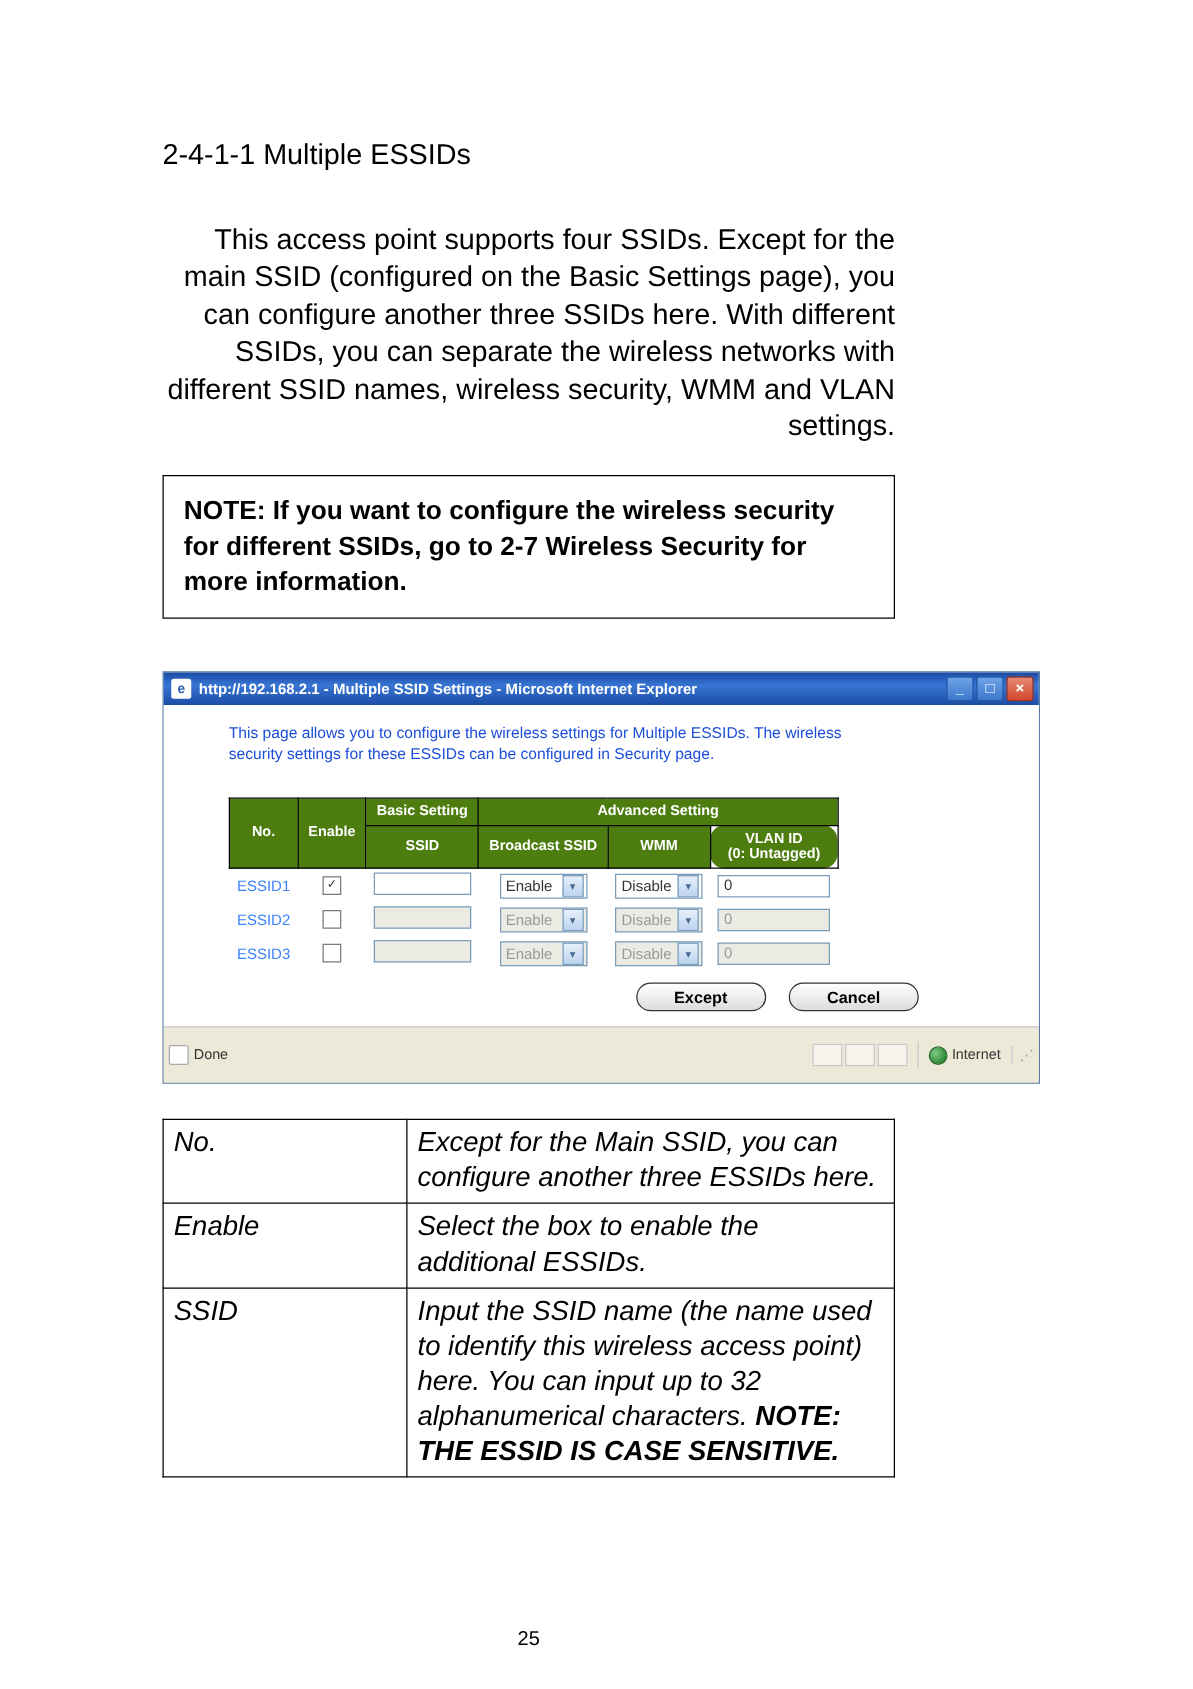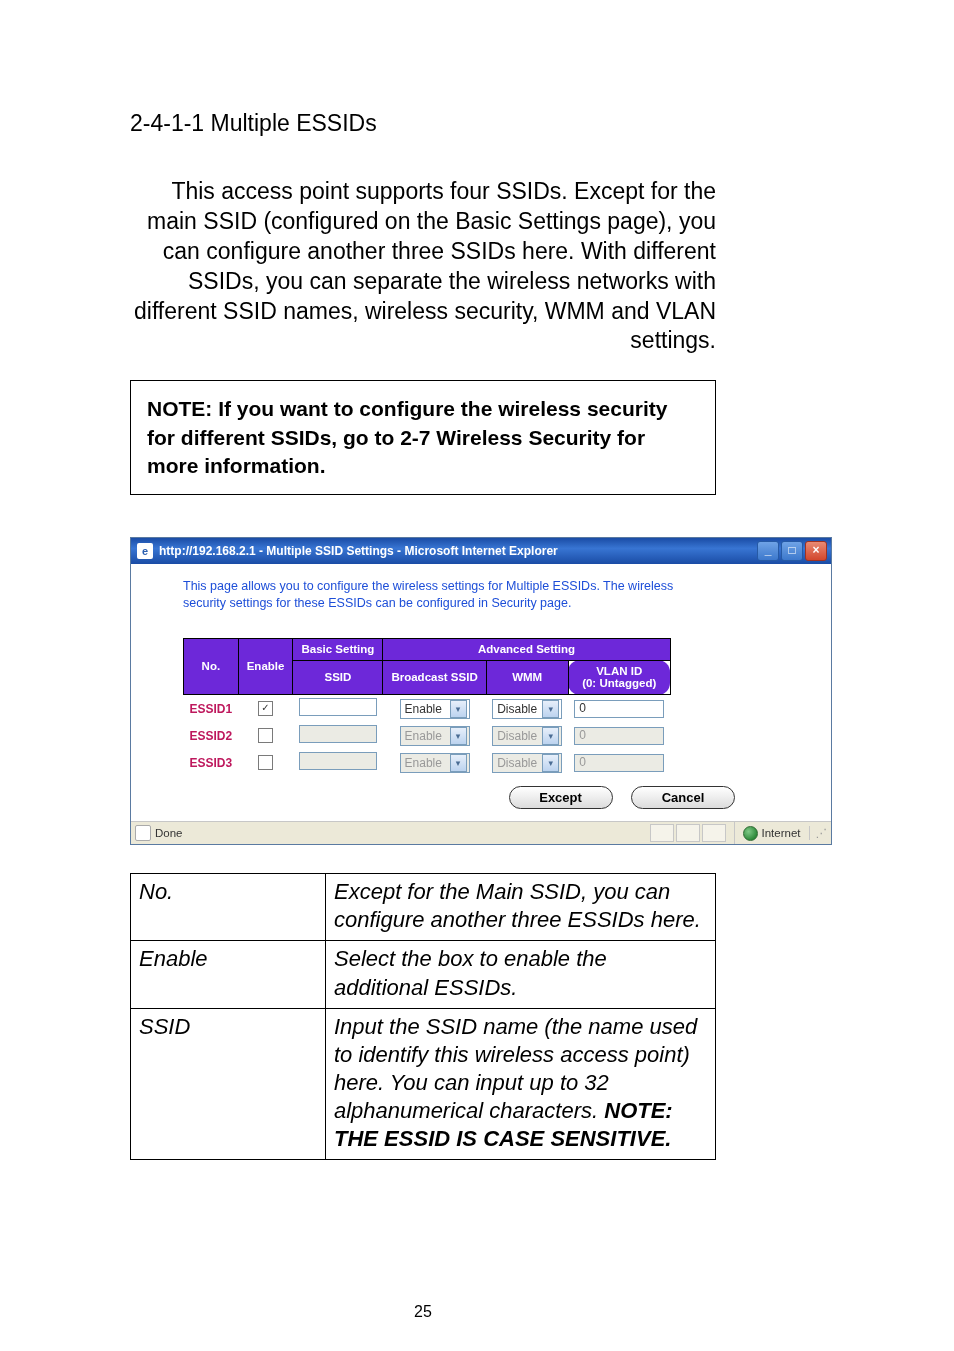--- a/index.html
+++ b/index.html
@@ -86,41 +86,40 @@
     line-height:1.35;
     margin-bottom: 26px;
     max-width: 500px;
   }
   
   table.cfg {
     border-collapse: collapse;
     font-size: 12px;
   }
   table.cfg th {
-    background: #6d28d9;
+    background: #4d7c0f;
     color:#fff;
     font-weight:bold;
     border:1px solid #000;
     padding: 4px 8px;
     text-align:center;
   }
   table.cfg th.sub {
     font-size:11.5px;
     line-height:1.1;
   }
   table.cfg td {
     padding: 3px 6px;
     text-align:center;
   }
   .row-label {
     font-size:12px;
-    color:#be185d;
+    color:#3b82f6;
     text-align:left;
     padding-right:8px;
-    font-weight:bold;
   }
   .chk {
     width:13px;height:13px;border:1px solid #7a7a7a;background:#fff;display:inline-block;vertical-align:middle;
     text-align:center; font-size:10px; line-height:11px; color:#333;
   }
   .txt {
     width:78px;height:18px;border:1px solid #7a9dbb;background:#fff;display:inline-block;
     font-size:12px; padding:0 3px; box-sizing:border-box; color:#333;
   }
   .txt.disabled { background:#ebebe4; }
@@ -135,21 +134,21 @@
   .btnrow{ text-align:right; margin-top:10px; padding-right:60px;}
   .pillbtn{
     display:inline-block; min-width:70px; padding:3px 16px;
     border:1px solid #333; border-radius:14px;
     background:linear-gradient(#fff,#dcdcdc);
     font-size:13px; font-weight:bold; text-align:center; margin-left:14px;
   }
   .status-bar{
     height:22px;border-top:1px solid #c7c7c7;background:#ece9d8;
     display:flex;align-items:center;font-size:11.5px;color:#333;
-    padding:0 4px;
+    padding:11px 4px;
   }
   .status-bar .sb-icon{width:14px;height:14px;border:1px solid #aaa;border-radius:2px;background:#fff;margin-right:4px;display:inline-block;}
   .status-bar .sb-left{flex:0 0 auto;display:flex;align-items:center;}
   .status-bar .sb-sep{flex:1;}
   .status-bar .sb-boxes{display:flex;gap:2px;margin:0 8px;}
   .status-bar .sb-box{width:22px;height:16px;border:1px solid #c7c7c7;background:#f5f3ea;}
   .status-bar .sb-zone{display:flex;align-items:center;border-left:1px solid #c7c7c7;padding:0 8px;height:100%;}
   .status-bar .globe{width:13px;height:13px;border-radius:50%;background:radial-gradient(circle at 35% 35%, #7fc986 0%, #2e8a3a 70%);border:1px solid #2e6a32;margin-right:4px;}
   .status-bar .grip{border-left:1px solid #c7c7c7;padding-left:6px;color:#999;}
   

